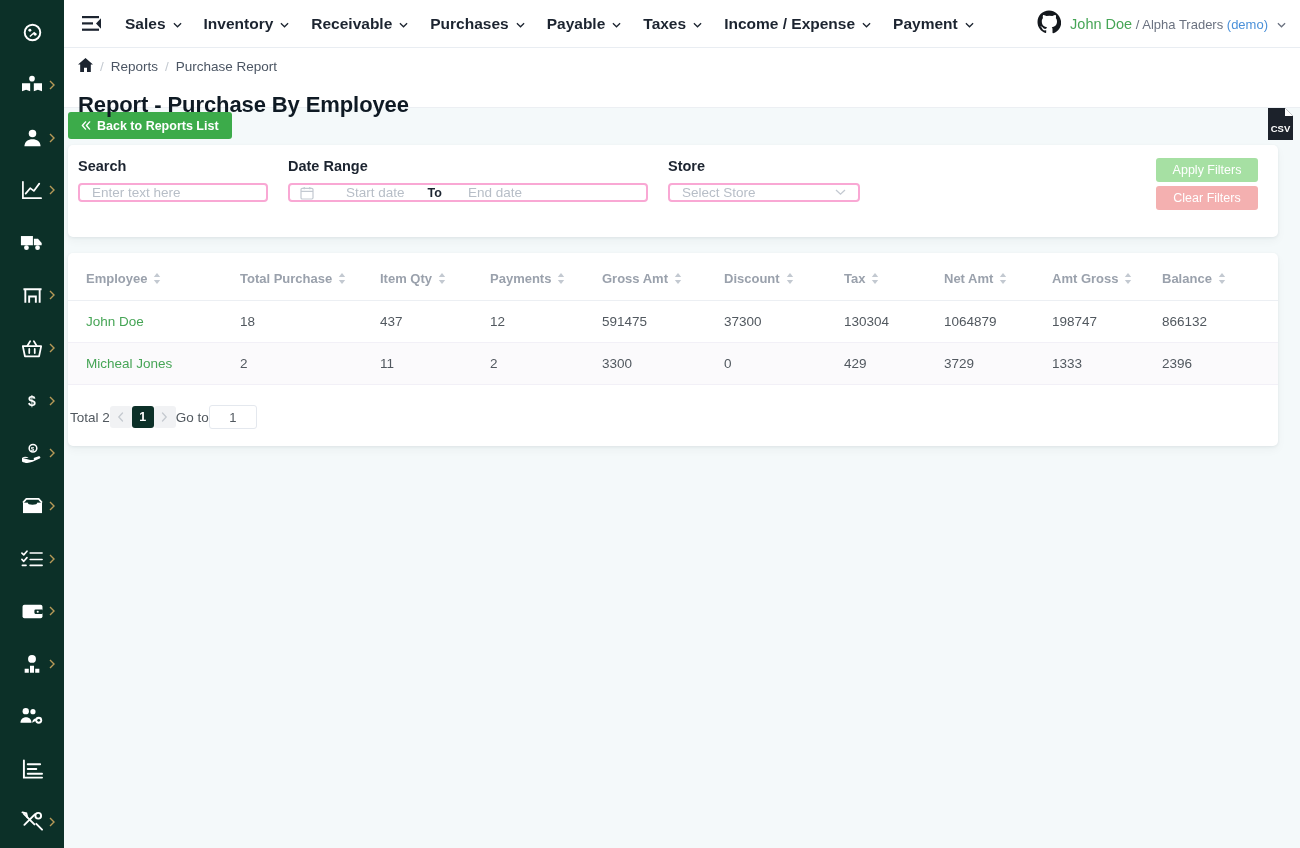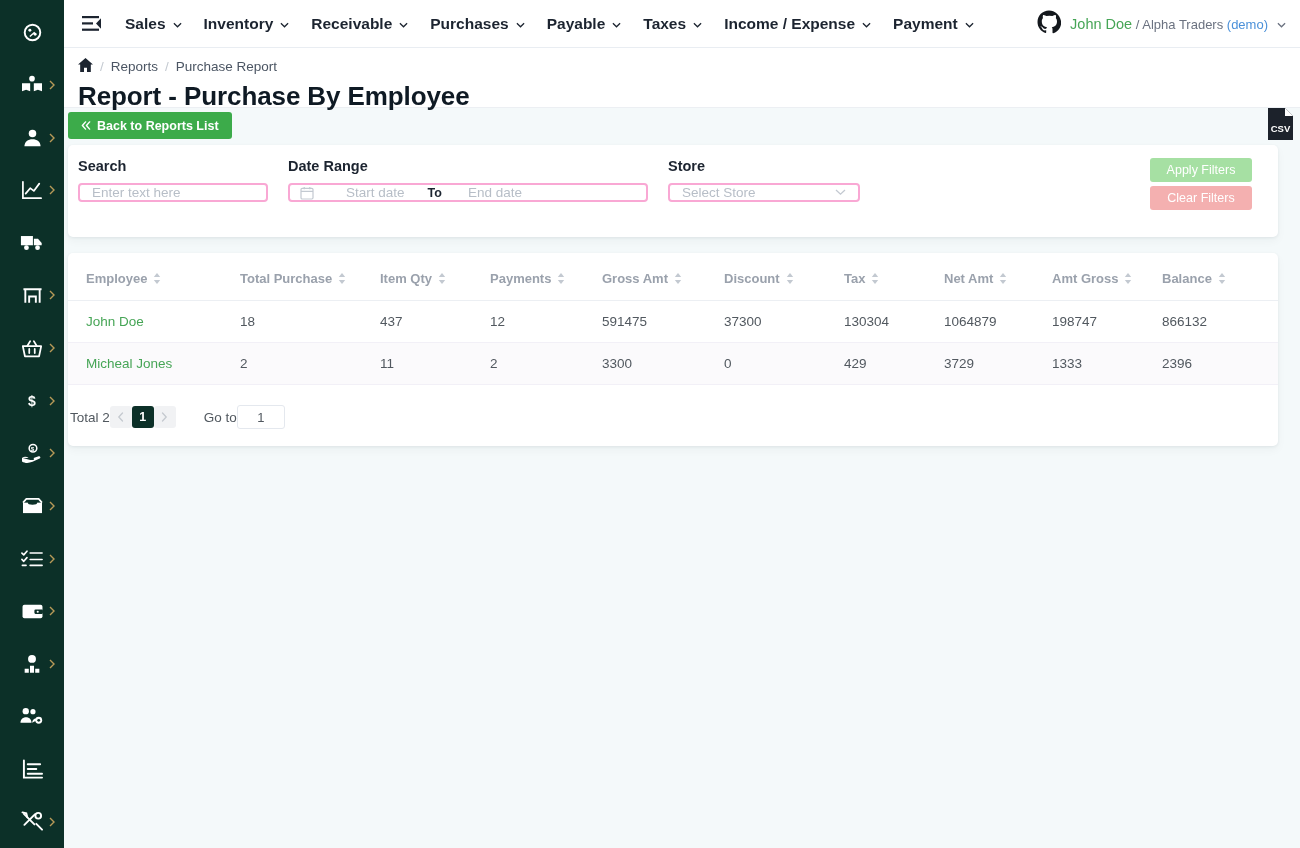--- a/index.html
+++ b/index.html
@@ -77,22 +77,22 @@
     padding: 9px 0 0 14px;
     z-index: 10;
   }
   #breadcrumb {
     display: flex; align-items: center; gap: 7px;
     font-size: 13.5px; color: #4b5563; height: 19px;
   }
   #breadcrumb .sep { color: #c4cad1; }
   #breadcrumb .crumb { cursor: pointer; }
   #page-title {
-    font-size: 26px; font-weight: bold; color: #0f1a24;
-    margin-top: 5px; letter-spacing: -0.1px;
+    font-size: 22px; font-weight: bold; color: #0f1a24;
+    margin-top: 16px; letter-spacing: -0.1px;
   }
 
   
   #toolbar {
     position: absolute; left: 64px; top: 108px;
     width: 1236px; height: 38px;
     z-index: 9;
   }
   #back-btn {
     position: absolute; left: 4px; top: 4px;
@@ -126,21 +126,21 @@
   .fld {
     position: absolute; top: 38px; height: 19px;
     border: 2px solid #f9a8d4; border-radius: 4px;
     background: #fff;
     display: flex; align-items: center;
     font-size: 13.5px; color: #b7bec7;
   }
   .fld-ph { color: #b7bec7; }
 
   .btn-apply, .btn-clear {
-    position: absolute; right: 26px;
+    position: absolute; right: 20px;
     width: 102px; height: 24px;
     border: none; border-radius: 3px;
     font-family: "Liberation Sans", sans-serif;
     font-size: 12.5px; color: #ffffff;
     cursor: pointer;
   }
   .btn-apply { top: 13px; background: #a6e0a3; }
   .btn-clear { top: 41px; background: #f4b0b0; }
 
   
@@ -175,21 +175,21 @@
     display: flex; align-items: center; justify-content: center;
     background: #f1f2f4; color: #c4c9cf; cursor: pointer;
     font-size: 12px;
   }
   .pg-num {
     width: 22px; height: 22px; border-radius: 3px;
     display: flex; align-items: center; justify-content: center;
     background: #0c3028; color: #fff; font-size: 12.5px;
     font-weight: bold; cursor: pointer;
   }
-  #goto-label { margin-left: 28px; }
+  #goto-label { }
   #goto-input {
     width: 48px; height: 24px; border: 1px solid #e4e8ee;
     border-radius: 3px; text-align: center; font-size: 13px;
     color: #51585f; font-family: "Liberation Sans", sans-serif;
     background: #fff;
   }
   input { outline: none; }
   input::placeholder { color: #b7bec7; }
 </style>
 </head>

